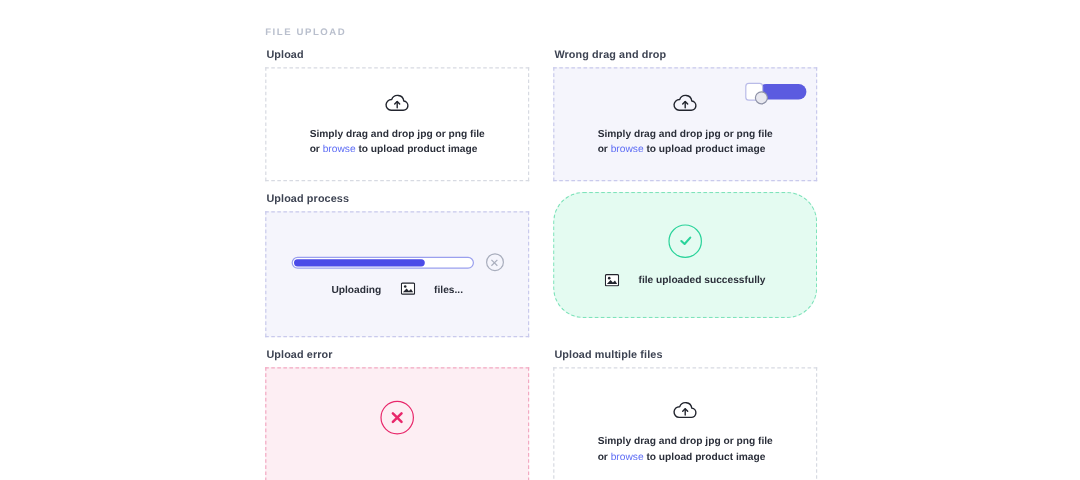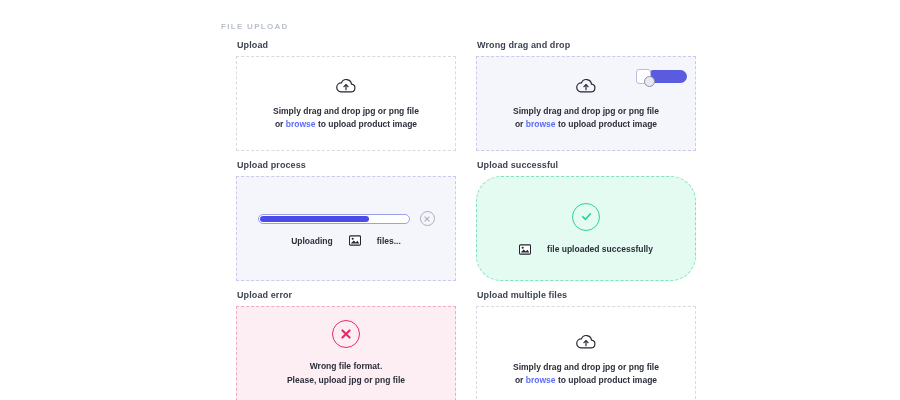--- a/index.html
+++ b/index.html
@@ -37,21 +37,21 @@
   
   .grid {
     position: absolute;
     left: 221px;
     top: 40px;
     width: 460px;
   }
   .col-left  { position: absolute; left: 0px;   width: 220px; }
   .col-right { position: absolute; left: 240px; width: 220px; }
 
-  .card-block { position: absolute; width: 220px; margin-left: 15px; }
+  .card-block { position: absolute; width: 220px; }
 
   .card-title {
     font-size: 9px;
     font-weight: 700;
     color: #3d4352;
     margin: 0 0 6px 1px;
     letter-spacing: .1px;
   }
 
   .dropzone {
@@ -72,28 +72,27 @@
 
   
   .dz--lilac  { background: #f5f5fc; border-color: #c9caec; }
   .dz--mint   { background: #e4fbf1; border-color: #7fe3bb; border-radius: 25px; }
   .dz--blush  { background: #fdeef3; border-color: #f2a9c2; }
 
   
   .cloud-icon { width: 22px; height: 18px; display: block; margin-bottom: 10px; }
 
   .dz-text {
-    text-align: center;
     font-size: 8.5px;
     line-height: 13px;
     color: #2b2f3a;
     font-weight: 600;
   }
   .dz-text .line { display: block; white-space: nowrap; }
-  .browse-link { color: #5d6cf5; font-weight: 700; }
+  .browse-link { color: #5d6cf5; font-weight: 400; }
 
   
   .drag-badge {
     position: absolute;
     top: 12px;
     right: 8px;
     display: flex;
     align-items: center;
     height: 14px;
   }
@@ -267,24 +266,20 @@
       </div>
 
       <div class="card-block" style="top:250px;">
         <div class="card-title">Upload error</div>
         <div class="dropzone dz-h95 dz--blush">
           <div class="x-circle">
             <svg viewBox="0 0 12 12">
               <path d="M2.4 2.4 9.6 9.6M9.6 2.4 2.4 9.6" stroke="#e8286b" stroke-width="2.1" stroke-linecap="round"></path>
             </svg>
           </div>
-          <div class="err-text">
-            <span class="line">Wrong file format.</span>
-            <span class="line">Please, upload jpg or png file</span>
-          </div>
         </div>
       </div>
 
     </div>
 
     <div class="col-right">
 
       <div class="card-block" style="top:0px;">
         <div class="card-title">Wrong drag and drop</div>
         <div class="dropzone dz-h95 dz--lilac">
@@ -300,21 +295,20 @@
             <path d="M9.7 10.8 12 8.4l2.3 2.4" stroke="#22252e" stroke-width="1.3" stroke-linecap="round" stroke-linejoin="round"></path>
           </svg>
           <div class="dz-text">
             <span class="line">Simply drag and drop jpg or png file</span>
             <span class="line"><span>or </span><span class="browse-link">browse</span><span> to upload product image</span></span>
           </div>
         </div>
       </div>
 
       <div class="card-block" style="top:120px;">
-        <div class="card-title">Upload successful</div>
         <div class="dropzone dz-h105 dz--mint">
           <div class="check-circle">
             <svg viewBox="0 0 14 14" fill="none">
               <path d="M3 7.4 5.9 10 11 4.3" stroke="#2ad39a" stroke-width="1.9" stroke-linecap="round" stroke-linejoin="round"></path>
             </svg>
           </div>
           <div class="status-row">
             <svg class="img-icon" viewBox="0 0 14 12">
               <rect x="0.6" y="0.6" width="12.8" height="10.8" rx="1" fill="#ffffff" stroke="#22252e" stroke-width="1.2"></rect>
               <circle cx="4.3" cy="4" r="1.25" fill="#22252e"></circle>

